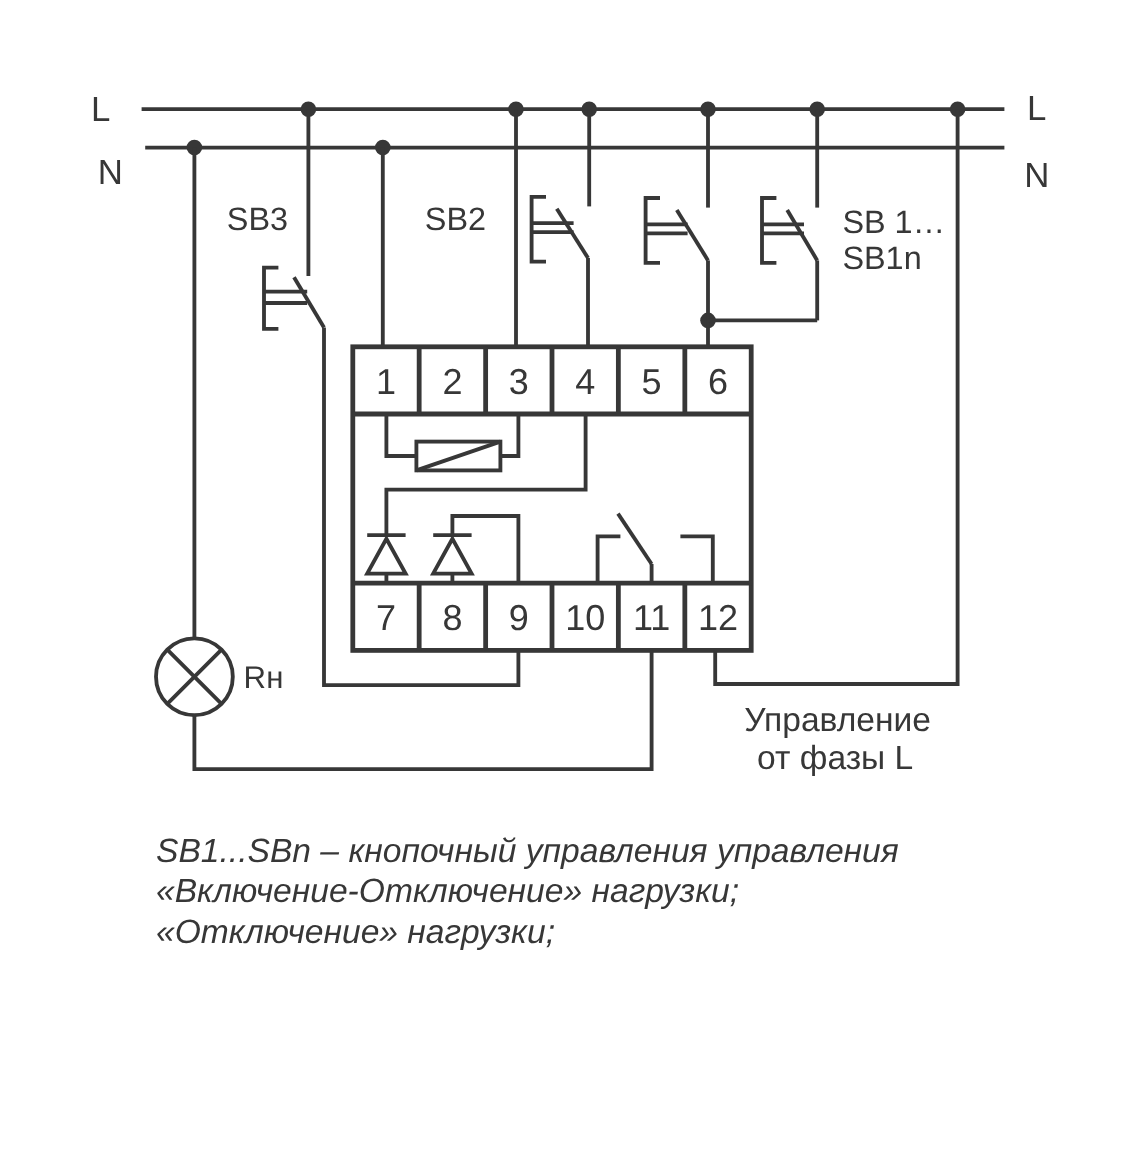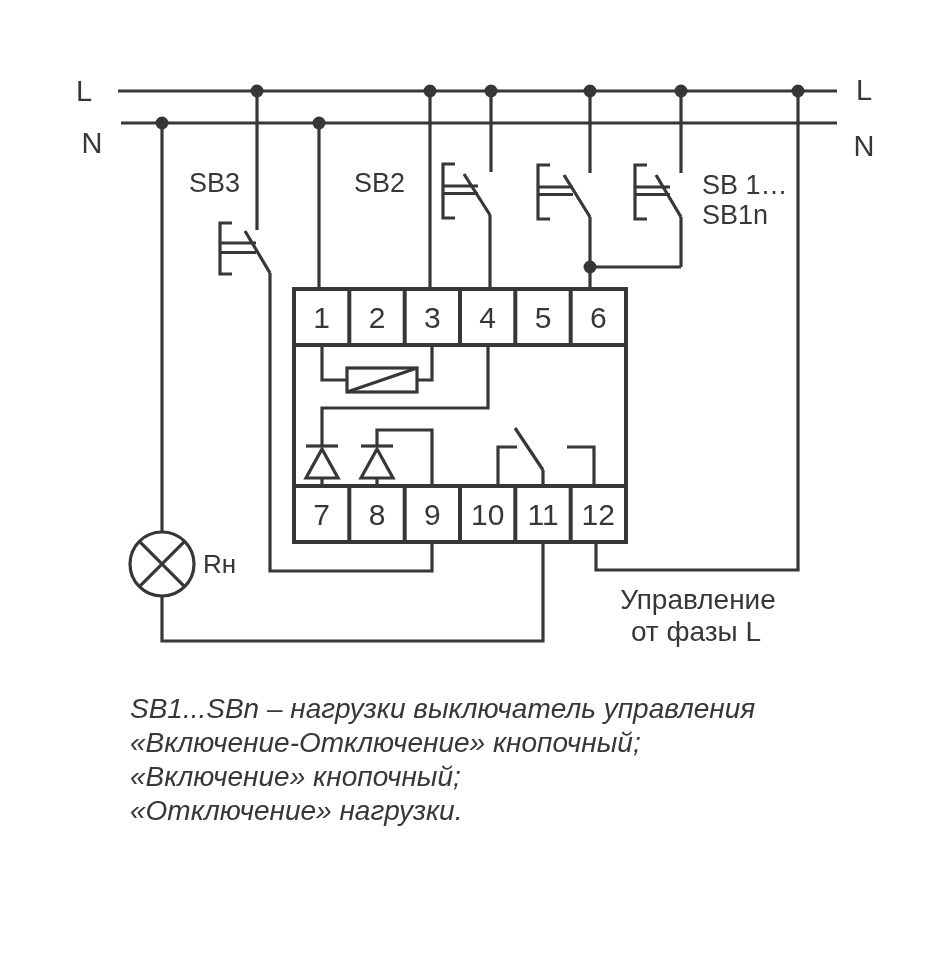--- a/index.html
+++ b/index.html
@@ -146,18 +146,17 @@
       <path class="w" d="M139.4,541.4 L184.6,586.6 M184.6,541.4 L139.4,586.6"></path>
       <path class="w" d="M162,596 V641 H543 V542"></path>
     </g>
     <text class="t-load" x="203" y="573">Rн</text>
 
     <text class="t-note" x="698" y="609">Управление</text>
     <text class="t-note" x="696" y="641">от фазы L</text>
   </svg>
 
   <div class="legend">
-    <div>SB1...SBn – нагрузки выключатель управления</div>
-    <div>«Включение-Отключение» кнопочный;</div>
-    <div>«Включение» кнопочный;</div>
-    <div>«Отключение» нагрузки.</div>
+    <div>SB1...SBn – кнопочный управления управления</div>
+    <div>«Включение-Отключение» нагрузки;</div>
+    <div>«Отключение» нагрузки;</div>
   </div>
 </div>
 
 </body></html>

